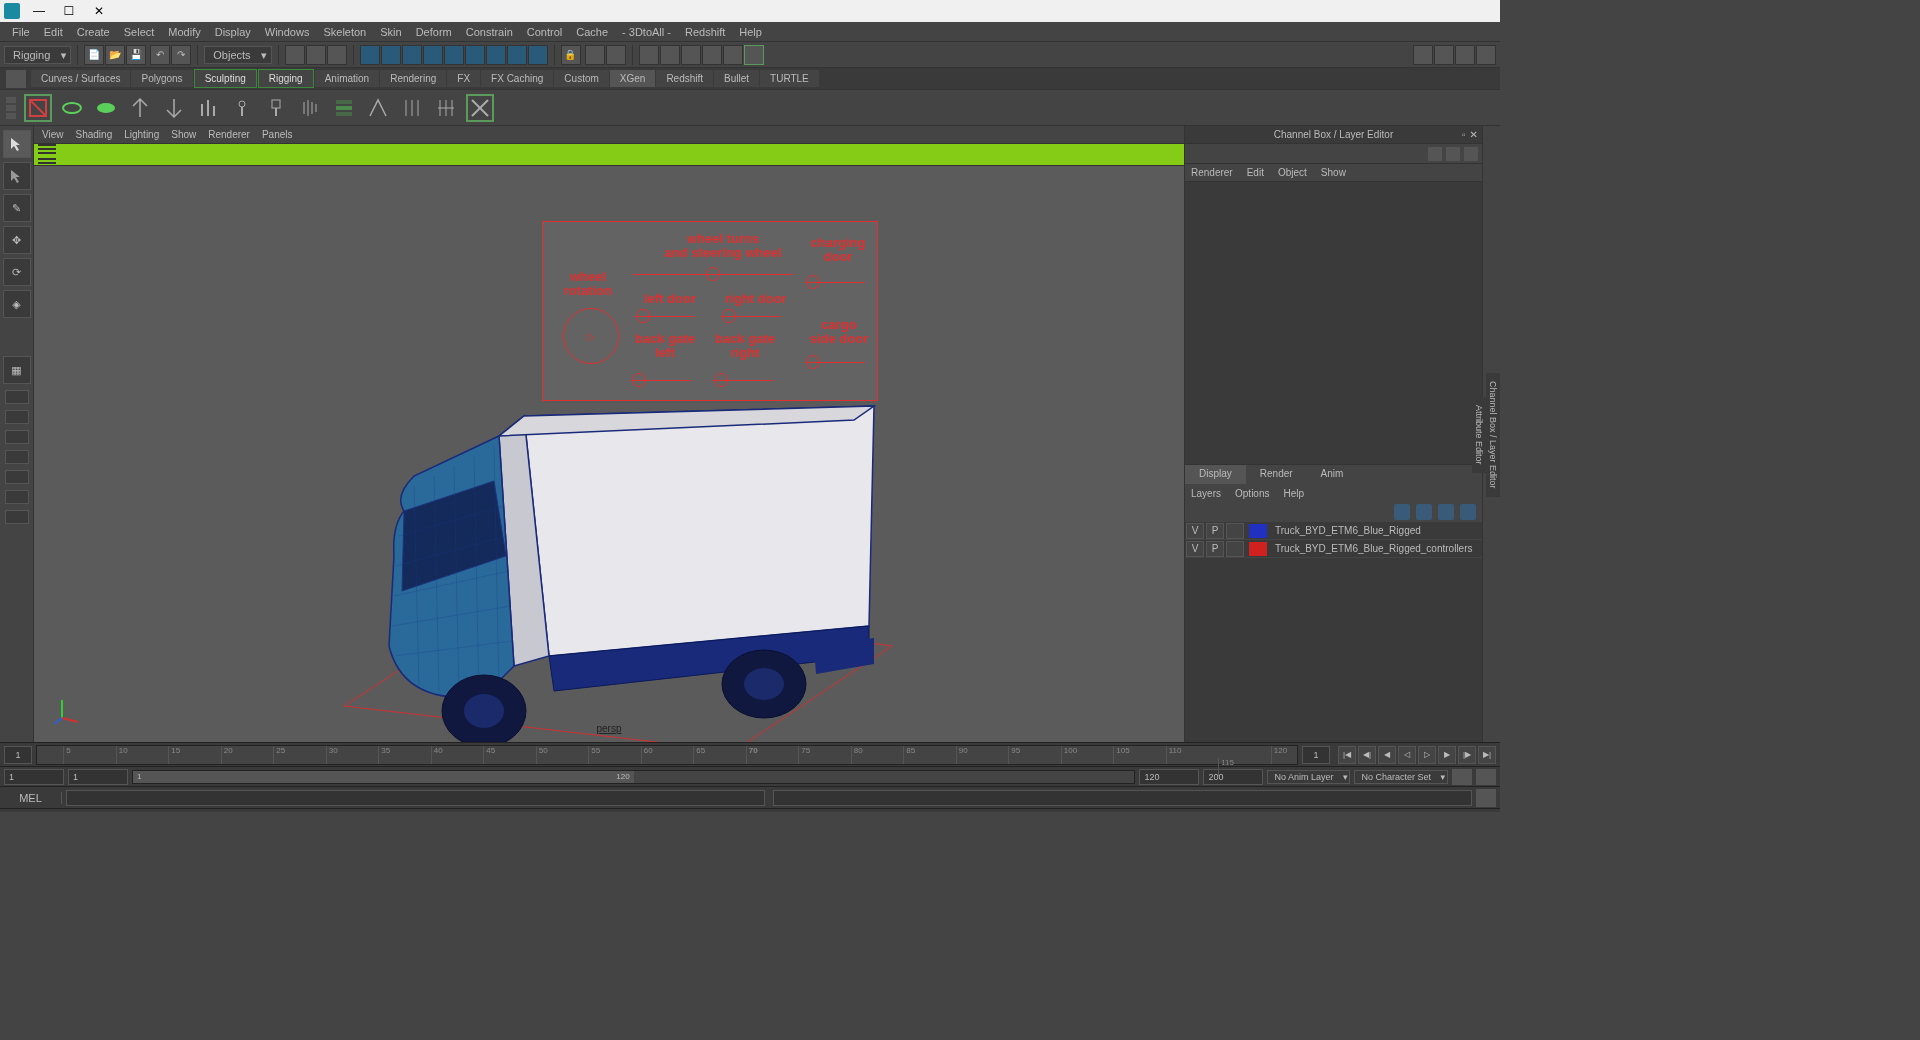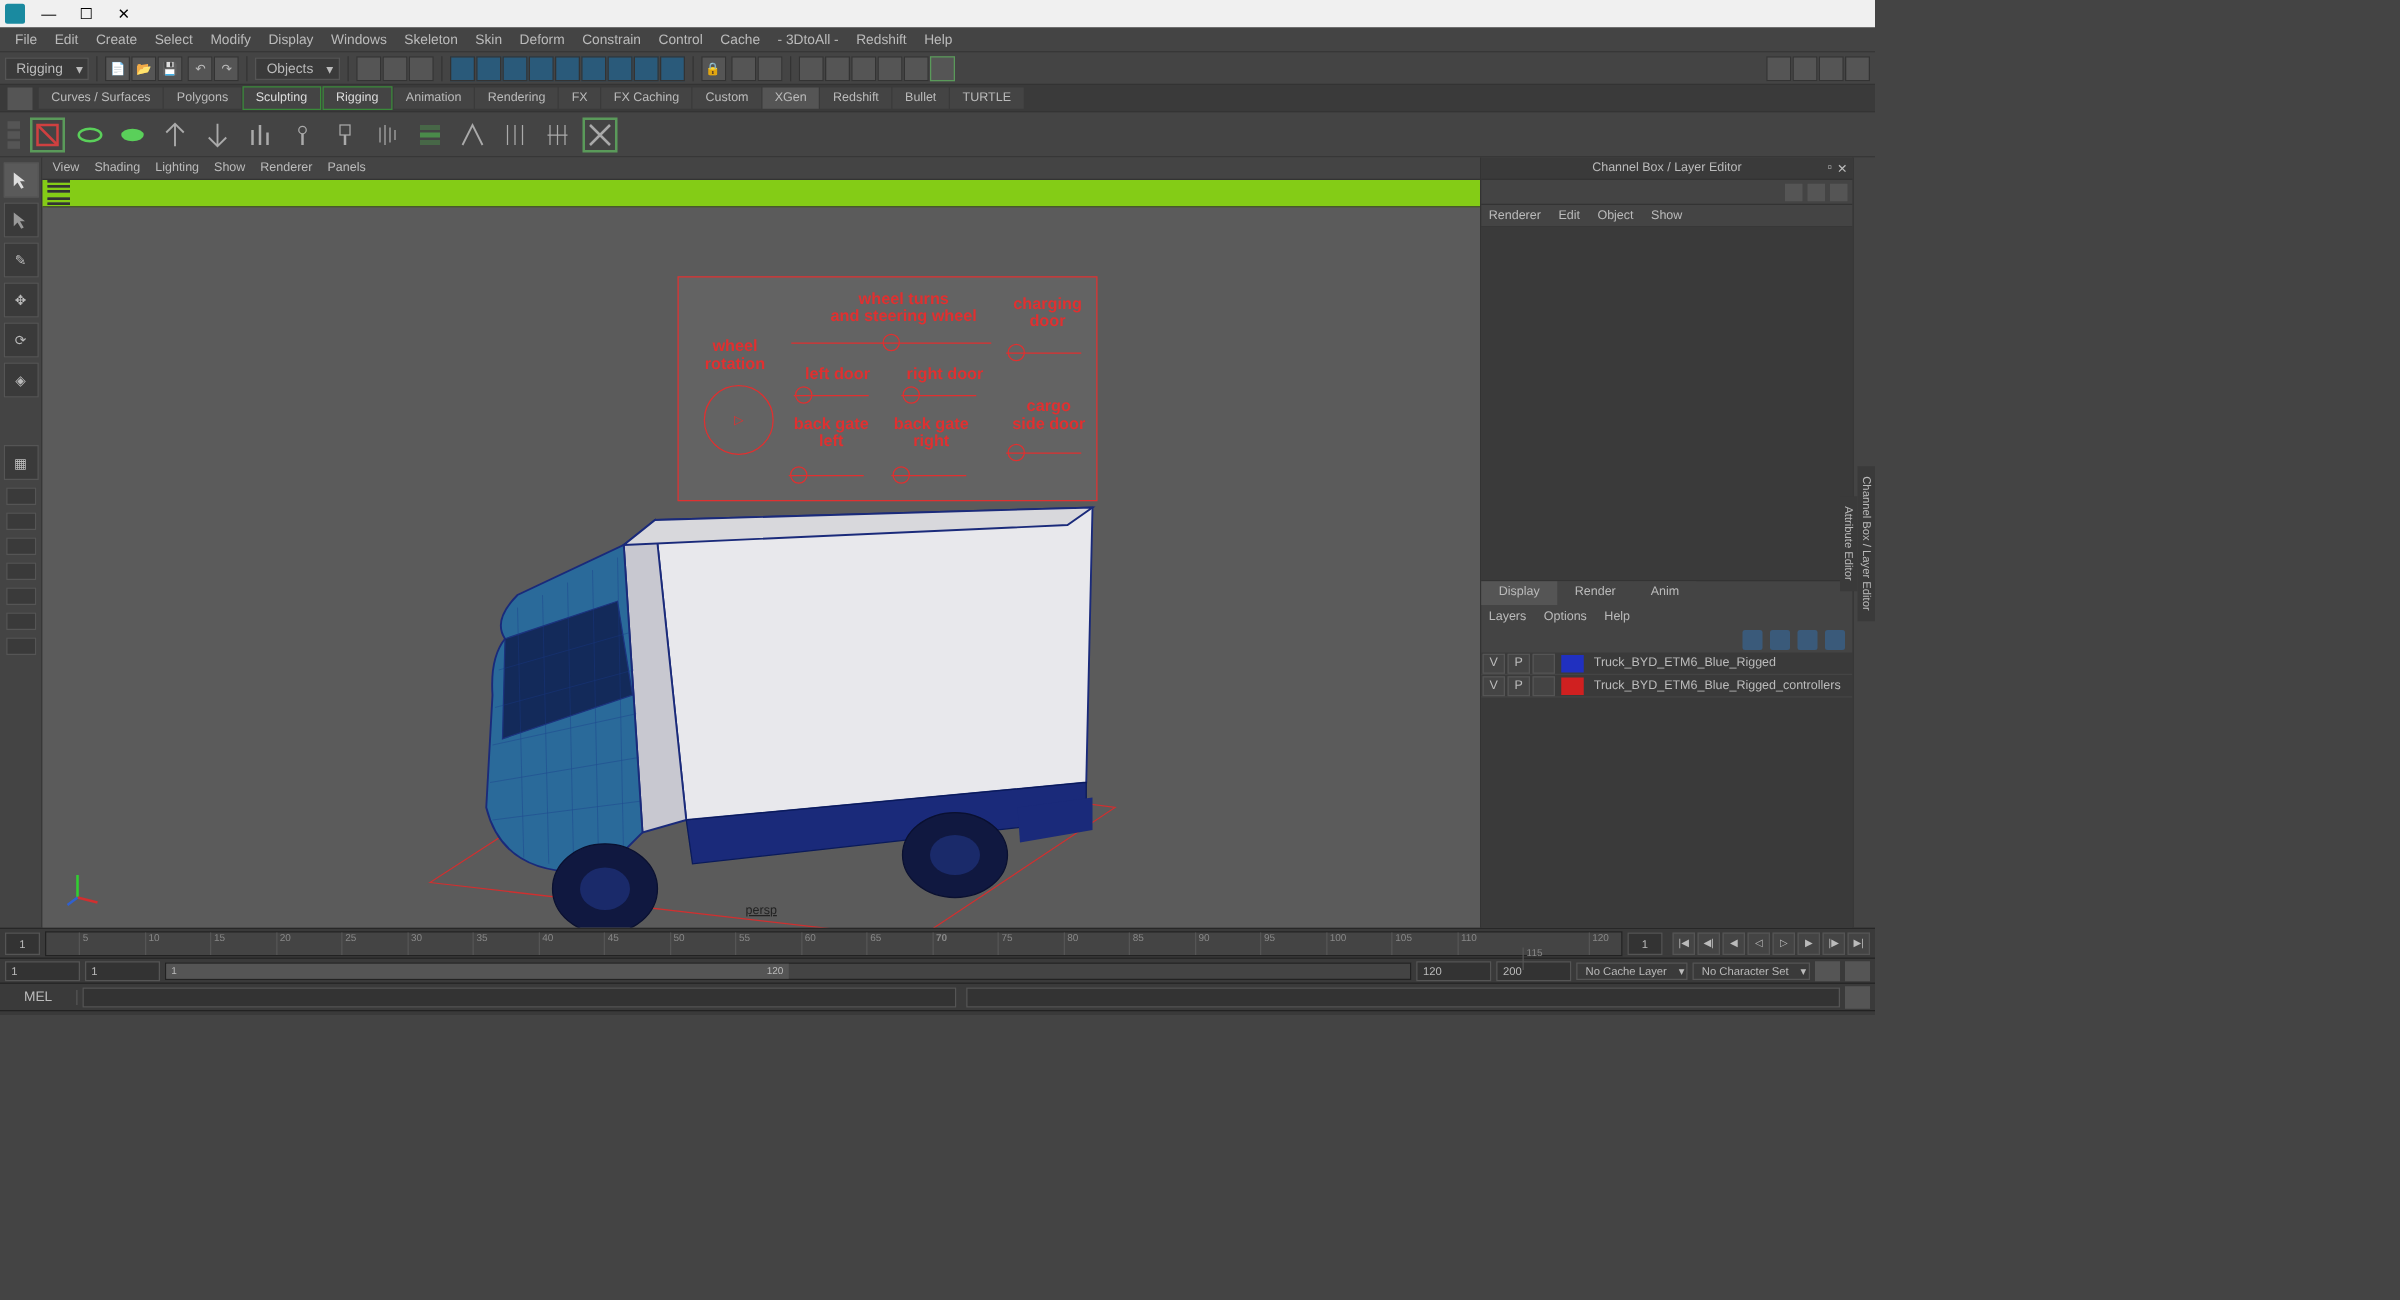--- a/index.html
+++ b/index.html
@@ -573,21 +573,21 @@
   <input class="rinput" value="1" style="">
   <input class="rinput" value="1" style="">
   <div class="rtrack">
     <div class="handle">
         <span>1</span>
         <span class="end">120</span>
       </div>
   </div>
   <input class="rinput" value="120" style="">
   <input class="rinput" value="200" style="">
-  <div class="drop">No Cache Layer</div>
+  <div class="drop">No Anim Layer</div>
   <div class="drop">No Character Set</div>
   <div class="endicon"></div>
   <div class="endicon"></div>
 </div>
 
 <div class="cmdline">
   <div class="label">MEL</div>
   <div class="input"></div>
   <div class="input"></div>
   <div class="endbtn"></div>

